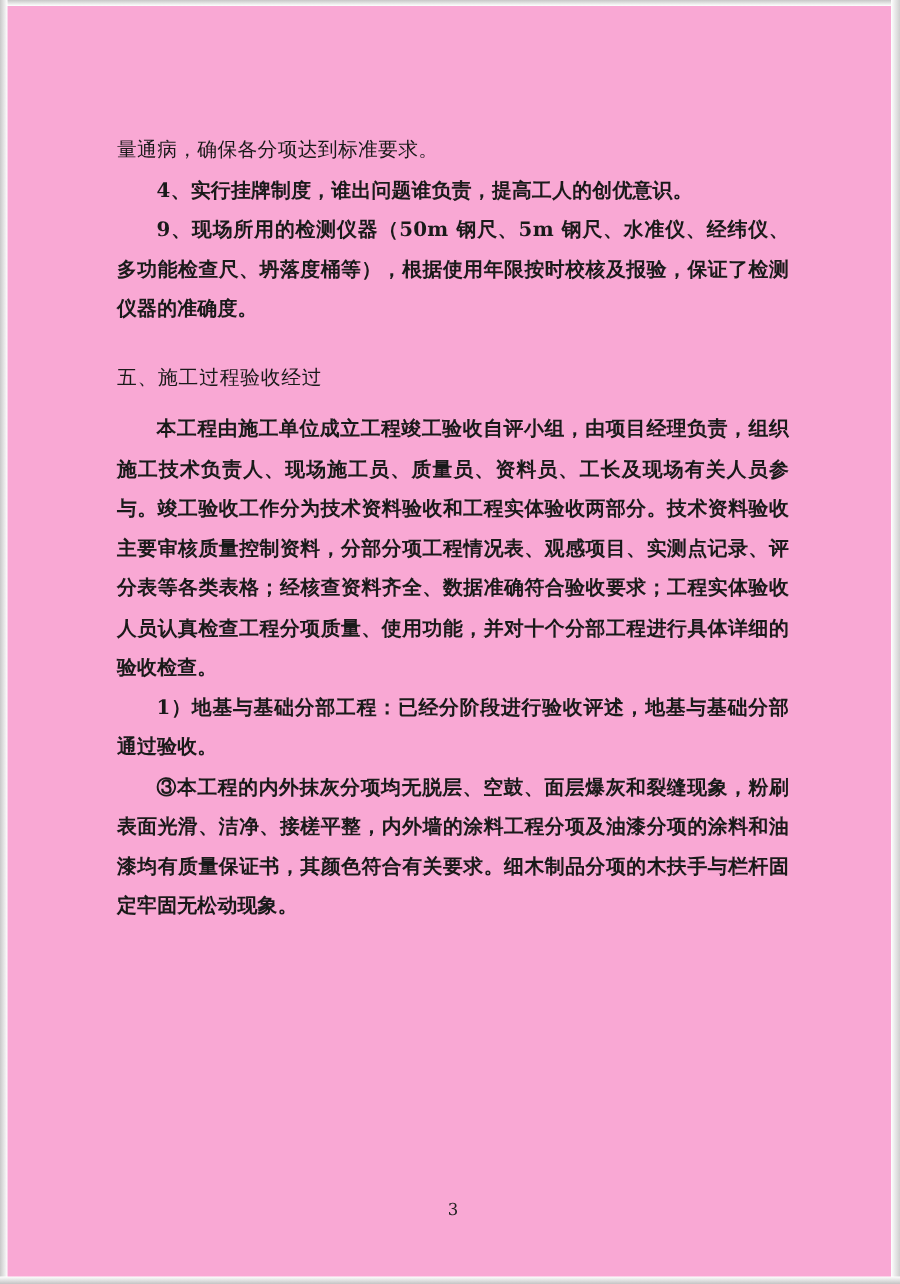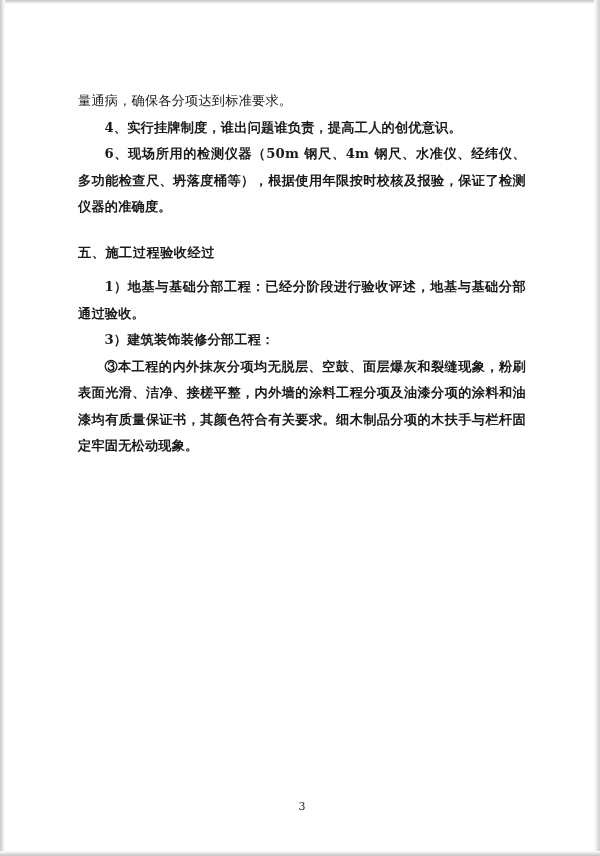--- a/index.html
+++ b/index.html
@@ -7,21 +7,21 @@
     padding: 0;
     background: #b8b8b8;
   }
   body {
     font-family: "DejaVu Serif", "Liberation Serif", serif;
   }
   .page {
     position: relative;
     width: 600px;
     height: 856px;
-    background: #ffffff;
+    background: #f9a8d4;
     overflow: hidden;
     box-sizing: border-box;
   }
   .page-inner {
     position: absolute;
     left: 78px;
     top: 0;
     width: 448px;
     height: 856px;
   }
@@ -38,21 +38,21 @@
     color: #1a1a1a;
     text-align: justify;
     text-justify: inter-ideograph;
     letter-spacing: 0.2px;
   }
   p.indent2 {
     text-indent: 26.4px;
     font-weight: bold;
   }
   p.heading {
-    font-weight: bold;
+    font-weight: normal;
     margin-top: 19px;
     margin-bottom: 8px;
     letter-spacing: 0.5px;
   }
   .page-number {
     position: absolute;
     left: 0;
     top: 800px;
     width: 448px;
     text-align: center;
@@ -91,21 +91,21 @@
 <div class="page">
   <div class="scan-edge-top"></div>
   <div class="scan-edge-left"></div>
   <div class="scan-edge-right"></div>
   <div class="scan-edge-bottom"></div>
 
   <div class="page-inner">
     <div class="doc-body">
       <p class="flush">量通病，确保各分项达到标准要求。</p>
       <p class="indent2">4、实行挂牌制度，谁出问题谁负责，提高工人的创优意识。</p>
-      <p class="indent2">6、现场所用的检测仪器（50m 钢尺、4m 钢尺、水准仪、经纬仪、多功能检查尺、坍落度桶等），根据使用年限按时校核及报验，保证了检测仪器的准确度。</p>
+      <p class="indent2">9、现场所用的检测仪器（50m 钢尺、5m 钢尺、水准仪、经纬仪、多功能检查尺、坍落度桶等），根据使用年限按时校核及报验，保证了检测仪器的准确度。</p>
       <p class="heading">五、施工过程验收经过</p>
+      <p class="indent2">本工程由施工单位成立工程竣工验收自评小组，由项目经理负责，组织施工技术负责人、现场施工员、质量员、资料员、工长及现场有关人员参与。竣工验收工作分为技术资料验收和工程实体验收两部分。技术资料验收主要审核质量控制资料，分部分项工程情况表、观感项目、实测点记录、评分表等各类表格；经核查资料齐全、数据准确符合验收要求；工程实体验收人员认真检查工程分项质量、使用功能，并对十个分部工程进行具体详细的验收检查。</p>
       <p class="indent2">1）地基与基础分部工程：已经分阶段进行验收评述，地基与基础分部通过验收。</p>
-      <p class="indent2">3）建筑装饰装修分部工程：</p>
       <p class="indent2">③本工程的内外抹灰分项均无脱层、空鼓、面层爆灰和裂缝现象，粉刷表面光滑、洁净、接槎平整，内外墙的涂料工程分项及油漆分项的涂料和油漆均有质量保证书，其颜色符合有关要求。细木制品分项的木扶手与栏杆固定牢固无松动现象。</p>
     </div>
     <div class="page-number">3</div>
   </div>
 </div>
 
 </body></html>

